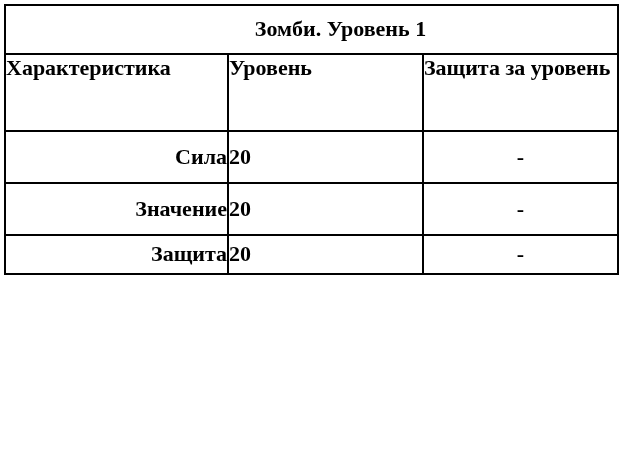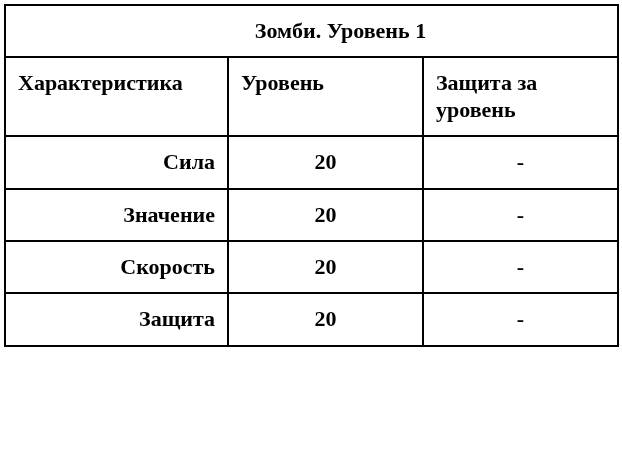--- a/index.html
+++ b/index.html
@@ -23,21 +23,21 @@
   }
   table.stats col.c1 { width: 223px; }
   table.stats col.c2 { width: 195px; }
   table.stats col.c3 { width: 195px; }
   table.stats td, table.stats th {
     border: 2px solid #000000;
     color: #000000;
     font-weight: bold;
     font-size: 22px;
     line-height: 1.2;
-    padding: 12px;
+    padding: 0;
     overflow: hidden;
   }
   tr.title-row { height: 49px; }
   tr.header-row { height: 77px; }
   tr.data-row { height: 52px; }
   tr.data-row:last-child { height: 39px; }
 
   td.title-cell {
     text-align: center;
     vertical-align: middle;
@@ -51,21 +51,20 @@
     padding-left: 8px;
     padding-right: 8px;
     line-height: 1.25;
   }
   td.char-cell {
     text-align: right;
     vertical-align: middle;
     padding-left: 70px;     
   }
   td.value-cell {
-    text-align: center;
     vertical-align: middle;
     padding-right: 14px;
   }
   td.growth-cell {
     text-align: center;
     vertical-align: middle;
     padding-right: 54px;    
   }
 </style>
 </head>
@@ -90,23 +89,18 @@
       <td class="char-cell">Сила</td>
       <td class="value-cell">20</td>
       <td class="growth-cell">-</td>
     </tr>
     <tr class="data-row">
       <td class="char-cell">Значение</td>
       <td class="value-cell">20</td>
       <td class="growth-cell">-</td>
     </tr>
     <tr class="data-row">
-      <td class="char-cell">Скорость</td>
-      <td class="value-cell">20</td>
-      <td class="growth-cell">-</td>
-    </tr>
-    <tr class="data-row">
       <td class="char-cell">Защита</td>
       <td class="value-cell">20</td>
       <td class="growth-cell">-</td>
     </tr>
   </tbody>
 </table>
 
 </body></html>

